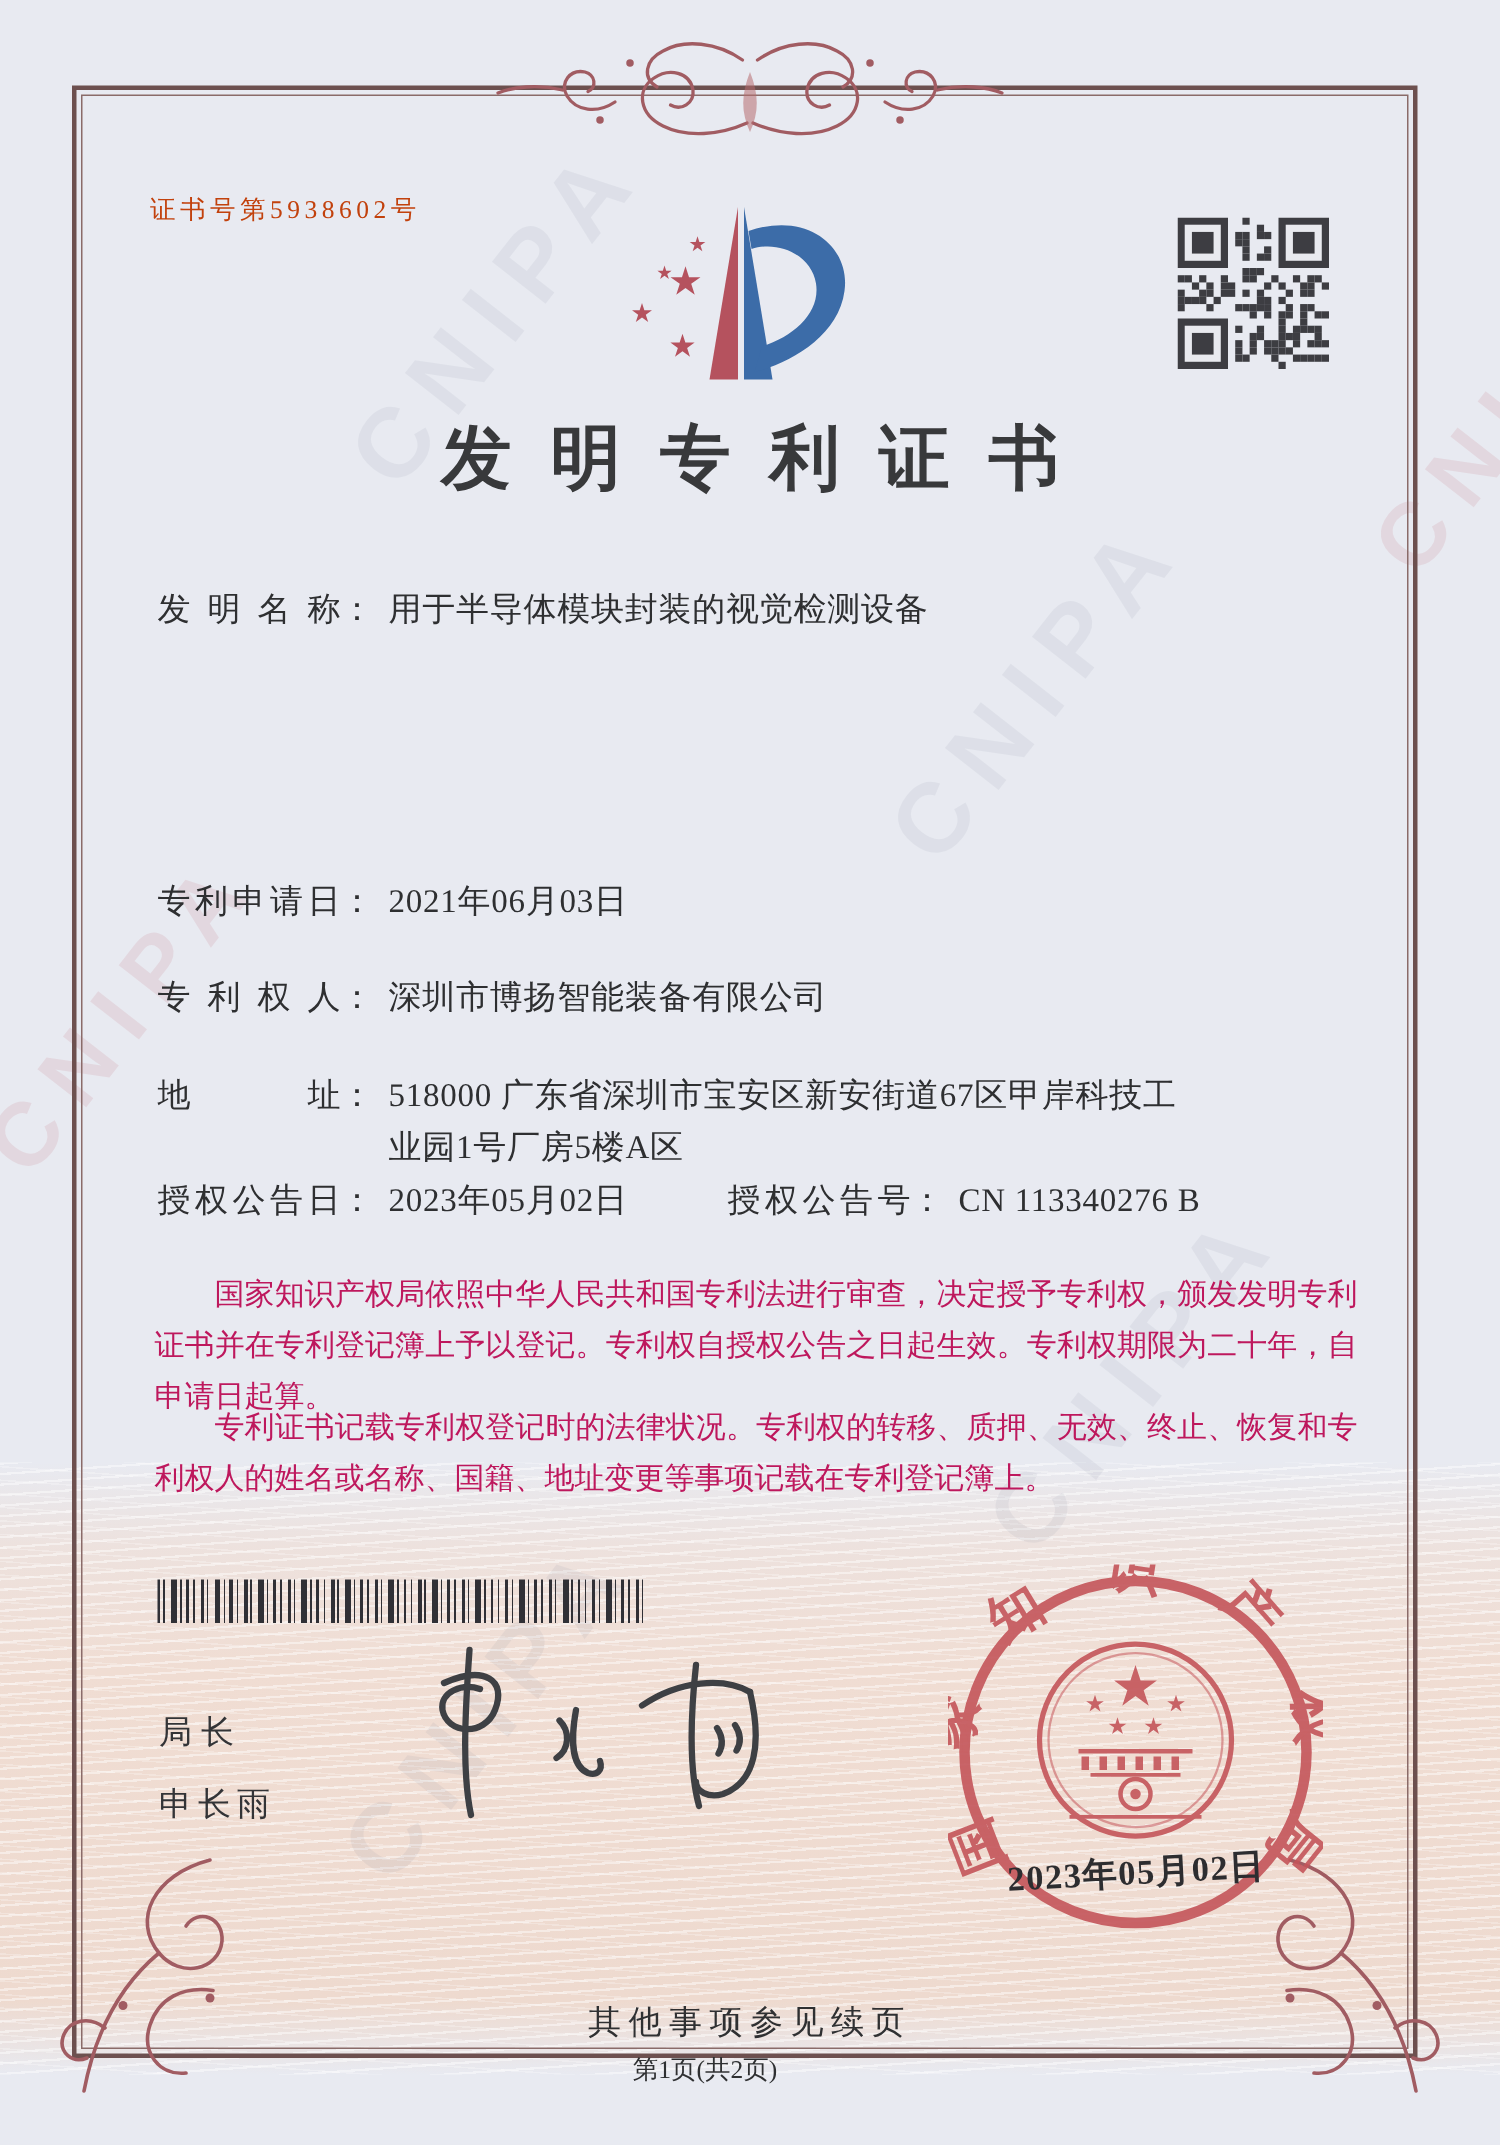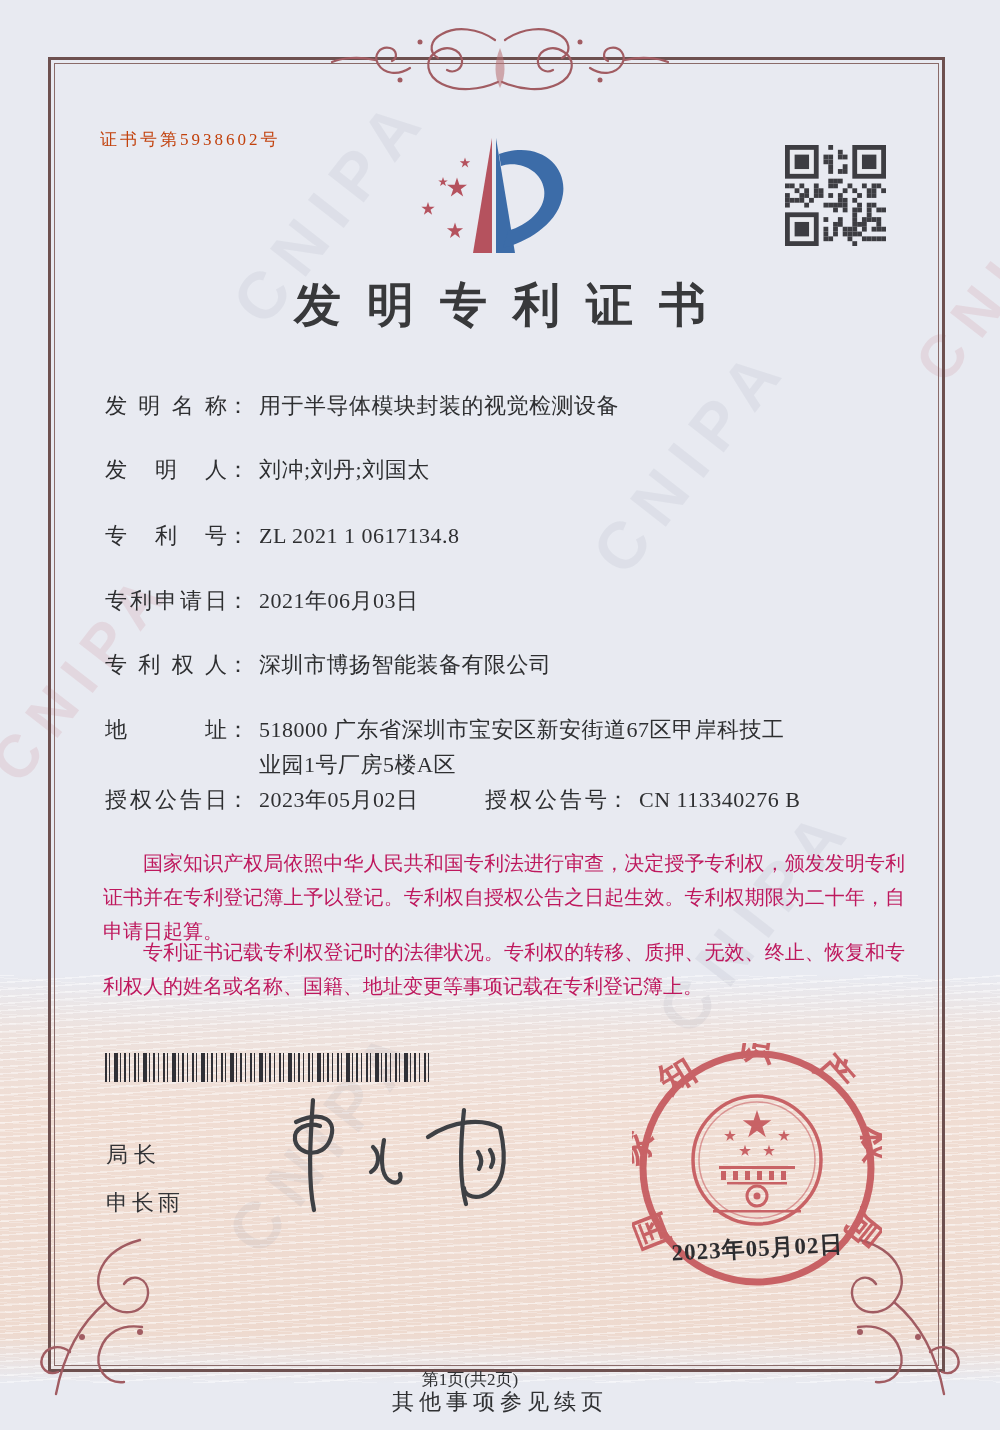--- a/index.html
+++ b/index.html
@@ -58,21 +58,21 @@
   .director-title{position:absolute;left:106px;top:1140px;font-size:22px;letter-spacing:6px;
     font-family:Liberation Serif, serif;color:#333437;}
   .director-name{position:absolute;left:106px;top:1188px;font-size:22px;letter-spacing:4px;
     font-family:"Liberation Sans","DejaVu Sans",sans-serif;color:#333437;text-align:center;}
   .signature{position:absolute;left:268px;top:1092px;}
   
   .seal{position:absolute;left:632px;top:1043px;opacity:.9;}
   .seal-date{position:absolute;left:655px;top:1233px;width:205px;text-align:center;
     font-size:23px;font-weight:700;color:#2d2d30;transform:rotate(-3deg);letter-spacing:1px;}
   .page-info{position:absolute;left:0;top:1334px;width:940px;text-align:center;font-size:17px;color:#2f3032;margin-top:34px;}
-  .continuation{position:absolute;left:0;top:1387px;width:1000px;text-align:center;
+  .continuation{position:absolute;left:0;top:1333px;width:1000px;text-align:center;
     font-size:22px;letter-spacing:5px;color:#2f3032;}
   .ornament{position:absolute;pointer-events:none;}
 </style>
 </head>
 <body>
 
 <div class="page">
 
   <div class="pink-zone"></div>
 
@@ -256,26 +256,20 @@
         <rect x="0" y="67.2" width="33.6" height="33.6" fill="#3d3d42"></rect>
     <rect x="4.8" y="72" width="24" height="24" fill="#e9eaef"></rect>
     <rect x="9.6" y="76.8" width="14.399999999999999" height="14.399999999999999" fill="#3d3d42"></rect>
       </svg></div>
 
   <div class="title">发明专利证书</div>
 
   <div class="frow" style="top:388px">
     <span class="flabel">发明名称</span><span class="fcolon">：</span><span class="fvalue">用于半导体模块封装的视觉检测设备</span>
   </div>
-  <div class="frow" style="top:452px">
-    <span class="flabel">发明人</span><span class="fcolon">：</span><span class="fvalue">刘冲;刘丹;刘国太</span>
-  </div>
-  <div class="frow" style="top:518px">
-    <span class="flabel">专利号</span><span class="fcolon">：</span><span class="fvalue">ZL 2021 1 0617134.8</span>
-  </div>
   <div class="frow" style="top:583px">
     <span class="flabel">专利申请日</span><span class="fcolon">：</span><span class="fvalue">2021年06月03日</span>
   </div>
   <div class="frow" style="top:647px">
     <span class="flabel">专利权人</span><span class="fcolon">：</span><span class="fvalue">深圳市博扬智能装备有限公司</span>
   </div>
   <div class="frow" style="top:712px">
     <span class="flabel">地址</span><span class="fcolon">：</span><span class="fvalue"><span>518000 广东省深圳市宝安区新安街道67区甲岸科技工</span><br><span>业园1号厂房5楼A区</span></span>
   </div>
   <div class="frow" style="top:782px">

